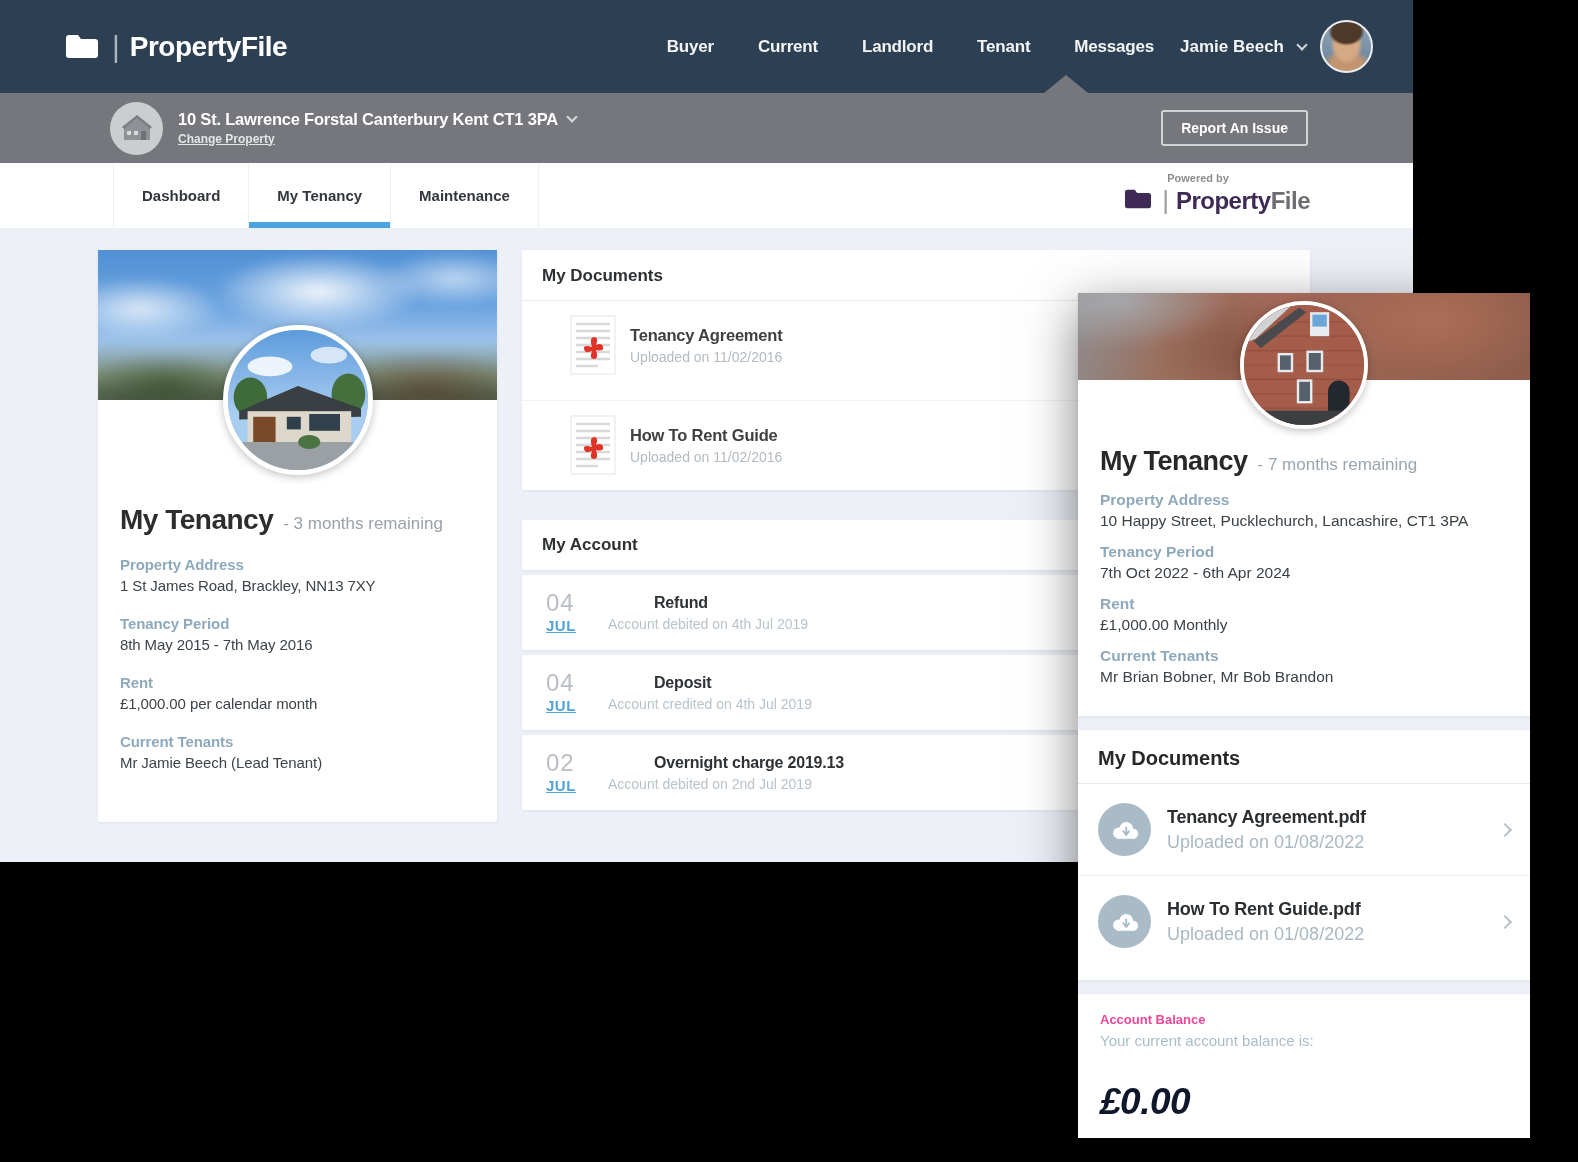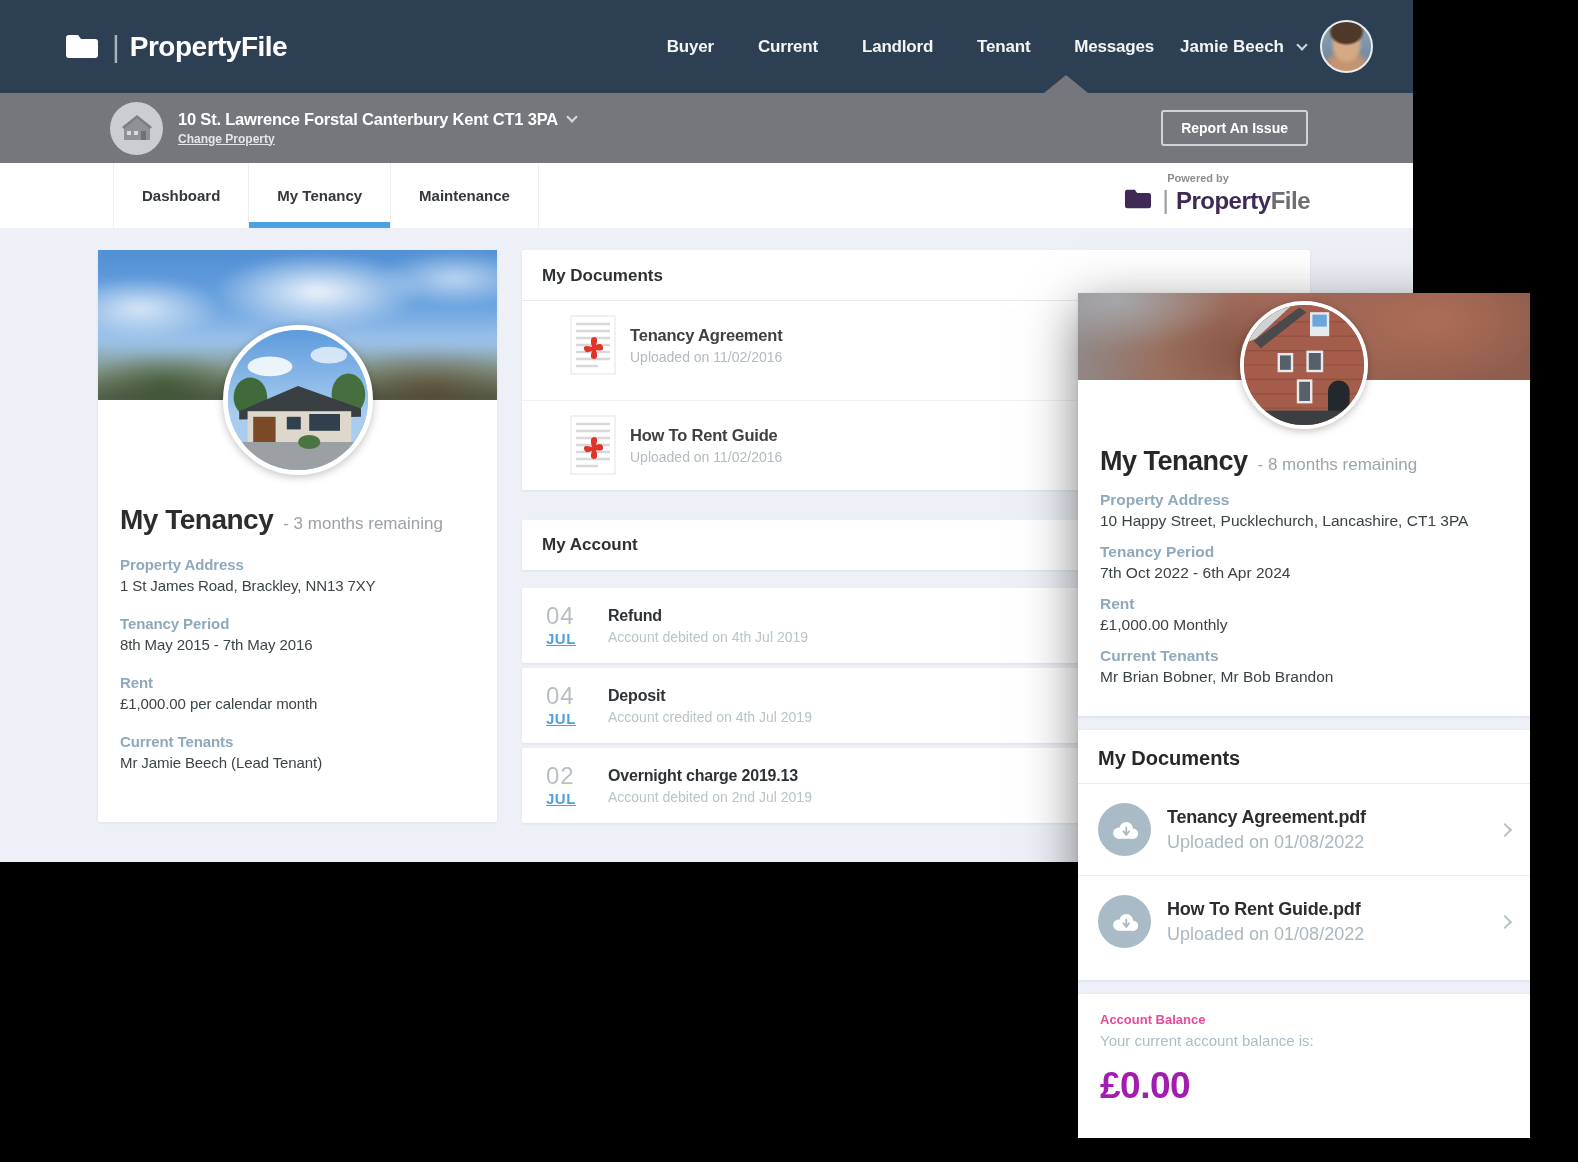--- a/index.html
+++ b/index.html
@@ -92,27 +92,27 @@
   .doc-row{display:flex;align-items:center;padding:14px 20px 14px 48px;cursor:pointer;}
   .doc-row + .doc-row{border-top:1px solid #f1f2f4;margin-top:11px;}
   .pdf-icon{width:46px;height:60px;flex:0 0 auto;}
   .doc-text{margin-left:14px;}
   .doc-name{font-size:16.5px;font-weight:700;color:#404040;letter-spacing:-.2px;}
   .doc-meta{font-size:14px;color:#b3bac0;margin-top:4px;}
 
   
   .account-card{left:522px;top:292px;width:788px;background:transparent;box-shadow:none;}
   .acc-block{background:#fff;box-shadow:0 1px 3px rgba(40,50,70,.08);border-radius:2px;}
-  .acc-header{padding:15px 20px;font-size:17px;font-weight:700;color:#2e3133;margin-bottom:18px;}
+  .acc-header{padding:15px 20px;font-size:17px;font-weight:700;color:#2e3133;margin-bottom:5px;}
   .acc-row{display:flex;align-items:center;padding:16px 20px 16px 24px;margin-bottom:5px;cursor:pointer;}
   .acc-date{width:48px;flex:0 0 auto;text-align:left;}
   .acc-day{font-size:24px;color:#b9bec4;font-weight:400;letter-spacing:1px;line-height:1;}
   .acc-month{font-size:15px;color:#52a3dc;font-weight:700;margin-top:2px;letter-spacing:.5px;text-decoration:underline;}
   .acc-text{margin-left:14px;}
-  .acc-name{font-size:16px;font-weight:700;color:#2f3235;letter-spacing:-.2px;}
+  .acc-name{font-size:16px;font-weight:700;color:#2f3235;letter-spacing:-.2px;margin-left:46px;}
   .acc-meta{font-size:14px;color:#b9c3ca;margin-top:4px;}
 
   
   .overlay{position:absolute;left:1078px;top:293px;width:452px;height:845px;background:#edf0f7;
            box-shadow:0 15px 50px rgba(0,0,0,.5);display:flex;flex-direction:column;gap:14px;}
   .o-card{background:#fff;box-shadow:0 1px 3px rgba(40,50,70,.1);}
   .o-tenancy{position:relative;height:423px;flex:0 0 auto;}
   .o-banner-wrap{height:87px;overflow:hidden;position:relative;}
   .o-banner{position:absolute;inset:-10px;filter:blur(5px);background:
       radial-gradient(160px 70px at 10% 15%,rgba(168,171,176,.95),rgba(168,171,176,0) 72%),
@@ -138,21 +138,21 @@
   .cloud-icon{width:53px;height:53px;border-radius:50%;background:#a9bbc6;flex:0 0 auto;
               display:flex;align-items:center;justify-content:center;}
   .o-doc-text{margin-left:16px;}
   .o-doc-name{font-size:18px;font-weight:700;color:#2b2e31;letter-spacing:-.2px;}
   .o-doc-meta{font-size:18px;color:#aab8c2;margin-top:4px;}
   .chev{margin-left:auto;width:10px;height:10px;border-right:2px solid #b6c0c8;
         border-top:2px solid #b6c0c8;transform:rotate(45deg);}
   .o-balance{flex:1 1 auto;padding:18px 22px;overflow:hidden;}
   .bal-title{font-size:13px;font-weight:700;color:#ec4899;}
   .bal-sub{font-size:15px;color:#a9bdc9;margin-top:5px;}
-  .bal-amount{font-size:37px;font-weight:700;color:#a21caf;margin-top:16px;letter-spacing:-.5px;}
+  .bal-amount{font-size:37px;font-weight:700;color:#0f172a;margin-top:32px;letter-spacing:-.5px;font-style:italic;}
 </style>
 </head>
 <body>
 
 <div class="stage">
   <div class="app">
 
     <header class="navbar">
       <div class="brand">
         <span>
@@ -378,21 +378,21 @@
           <rect x="54" y="40" width="10" height="14" fill="#55606a"></rect>
           <rect x="44" y="62" width="13" height="20" fill="#e8ebee"></rect>
           <rect x="46" y="64" width="9" height="16" fill="#55606a"></rect>
           <path d="M70 90 v-18 a9 9 0 0 1 18 0 v18 z" fill="#22282d"></path>
           <rect x="0" y="88" width="100" height="12" fill="#3c3f42"></rect>
         </svg>
       </div>
       <div class="o-body">
         <div class="o-h1-row">
           <span class="o-h1">My Tenancy</span>
-          <span class="o-h1-sub">- 8 months remaining</span>
+          <span class="o-h1-sub">- 7 months remaining</span>
         </div>
         <div class="o-field">
           <div class="o-label">Property Address</div>
           <div class="o-value">10 Happy Street, Pucklechurch, Lancashire, CT1 3PA</div>
         </div>
         <div class="o-field">
           <div class="o-label">Tenancy Period</div>
           <div class="o-value">7th Oct 2022 - 6th Apr 2024</div>
         </div>
         <div class="o-field">

